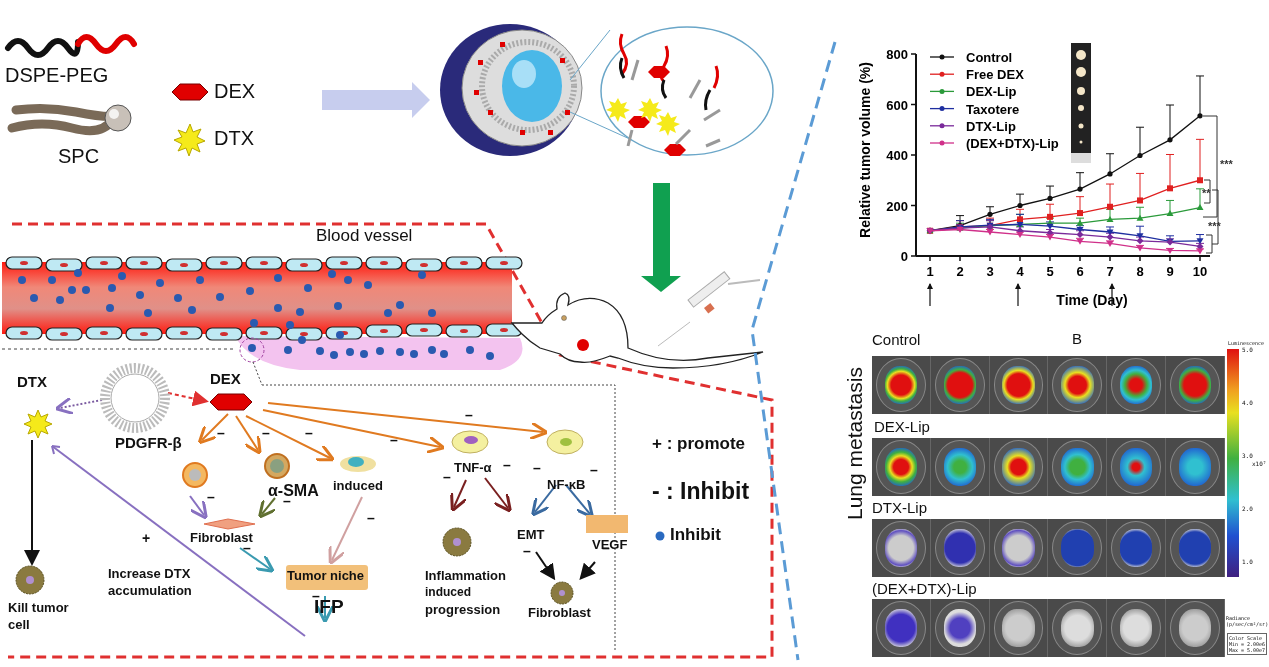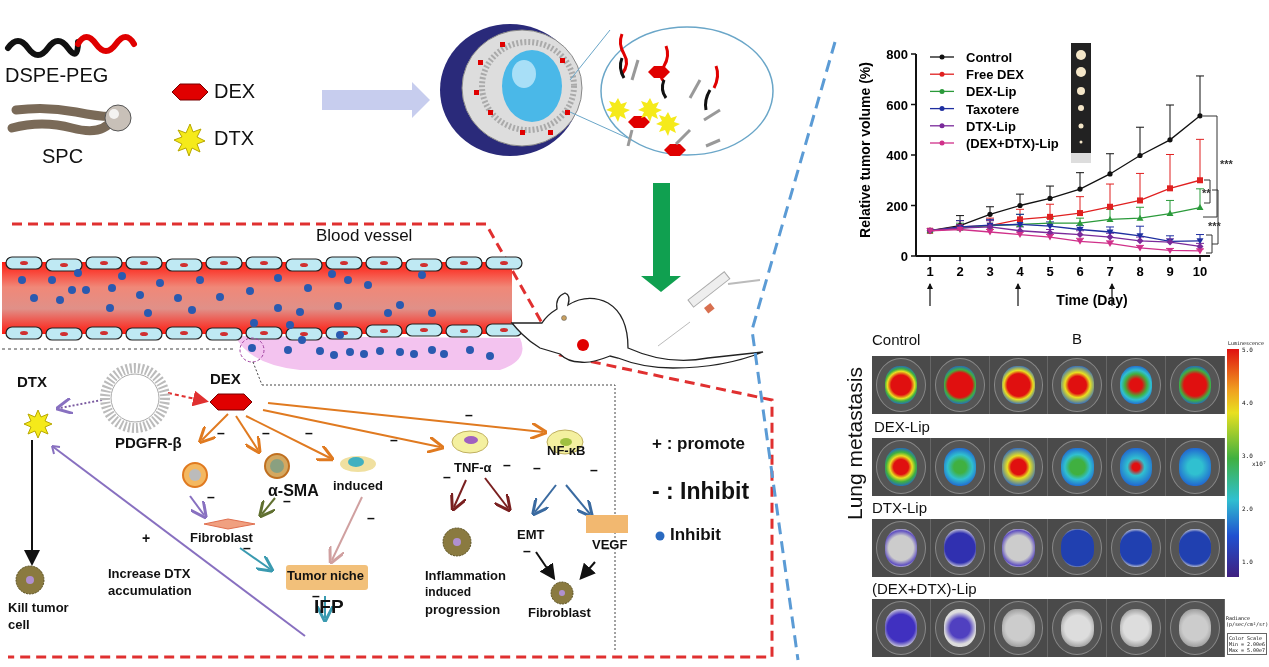--- a/index.html
+++ b/index.html
@@ -332,40 +332,40 @@
       <text x="523" y="556" font-size="14" font-weight="bold" fill="#111">–</text>
       <text x="602" y="553" font-size="14" font-weight="bold" fill="#111">–</text>
     </g>
 </svg>
 
 <svg class="abs" style="left:740px;top:40px" width="100" height="627">
   <path d="M95,2 L12,290 L58,620" fill="none" stroke="#5b9bd5" stroke-width="3" stroke-dasharray="12 7"></path>
 </svg>
 
 <div class="lbl big" style="left:5px;top:64px">DSPE-PEG</div>
-<div class="lbl big" style="left:42px;top:145px">SPC</div>
+<div class="lbl big" style="left:58px;top:145px">SPC</div>
 <div class="lbl big" style="left:214px;top:80px">DEX</div>
 <div class="lbl big" style="left:214px;top:127px">DTX</div>
 <div class="lbl big" style="left:316px;top:226px;font-size:17px">Blood vessel</div>
 
 <div class="lbl" style="left:17px;top:373px">DTX</div>
 <div class="lbl" style="left:210px;top:370px">DEX</div>
 <div class="lbl" style="left:115px;top:434px;font-size:15px">PDGFR-β</div>
 <div class="lbl" style="left:268px;top:482px;font-size:16px">α-SMA</div>
 <div class="lbl" style="left:333px;top:478px;font-size:13px">induced</div>
 <div class="lbl" style="left:190px;top:530px;font-size:13px">Fibroblast</div>
 <div class="lbl" style="left:287px;top:568px;font-size:13px">Tumor niche</div>
 <div class="lbl" style="left:314px;top:596px;font-size:19px">IFP</div>
 <div class="lbl" style="left:8px;top:600px;font-size:13px">Kill tumor</div>
 <div class="lbl" style="left:8px;top:617px;font-size:13px">cell</div>
 <div class="lbl" style="left:108px;top:566px;font-size:13px">Increase DTX</div>
 <div class="lbl" style="left:108px;top:583px;font-size:13px">accumulation</div>
 <div class="lbl" style="left:142px;top:530px;font-size:14px">+</div>
 <div class="lbl" style="left:454px;top:460px;font-size:13px">TNF-α</div>
-<div class="lbl" style="left:547px;top:443px;font-size:13px">NF-κB</div>
+<div class="lbl" style="left:547px;top:477px;font-size:13px">NF-κB</div>
 <div class="lbl" style="left:517px;top:527px;font-size:13px">EMT</div>
 <div class="lbl" style="left:592px;top:537px;font-size:13px">VEGF</div>
 <div class="lbl" style="left:425px;top:568px;font-size:13px">Inflammation</div>
 <div class="lbl" style="left:425px;top:585px;font-size:12px">induced</div>
 <div class="lbl" style="left:425px;top:602px;font-size:13px">progression</div>
 <div class="lbl" style="left:528px;top:605px;font-size:13px">Fibroblast</div>
 
 <div class="lbl" style="left:652px;top:434px;font-size:17px">+ : promote</div>
 <div class="lbl" style="left:652px;top:478px;font-size:23px">- : Inhibit</div>
 <div class="lbl" style="left:670px;top:525px;font-size:17px">Inhibit</div>

